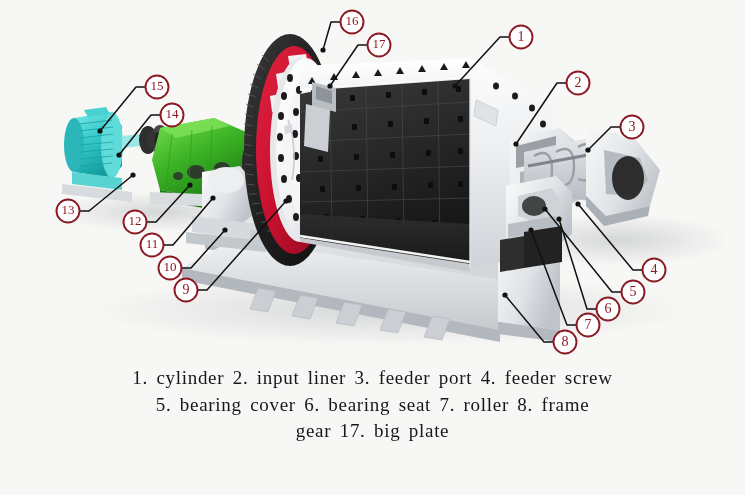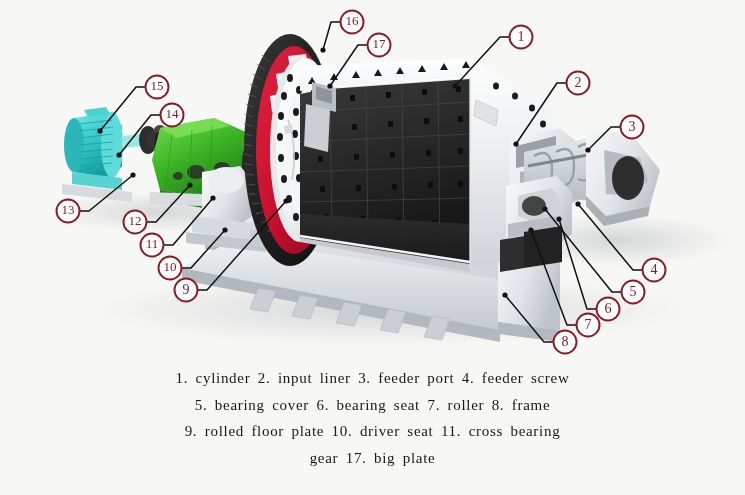--- a/index.html
+++ b/index.html
@@ -15,21 +15,21 @@
   }
   #figure svg{display:block;width:745px;height:360px;}
 
   
   #caption{
     position:absolute;left:0;top:357px;width:745px;height:138px;
     box-sizing:border-box;
     padding:8px 14px 0 14px;
     text-align:center;
     font-family:"Liberation Serif", serif;
-    font-size:15px;
+    font-size:19px;
     line-height:26.5px;
     letter-spacing:0.7px;
     color:#171717;
     word-spacing:3px;
   }
   #caption .ln{display:block;white-space:nowrap;}
 </style>
 </head>
 <body>
 
@@ -519,15 +519,14 @@
           <text x="379" y="45.5" text-anchor="middle" dominant-baseline="middle" fill="#8b1a24" font-family="&quot;Liberation Serif&quot;, serif" font-size="13">17</text>
           <title>17. big plate</title>
         </g>
       </g>
   </svg>
 </div>
 
 <div id="caption">
   <span class="ln">1. cylinder 2. input liner 3. feeder port 4. feeder screw</span>
   <span class="ln">5. bearing cover 6. bearing seat 7. roller 8. frame</span>
-  <span class="ln">9. rolled floor plate 10. driver seat 11. cross bearing</span>
   <span class="ln">gear 17. big plate</span>
 </div>
 
 </body></html>

